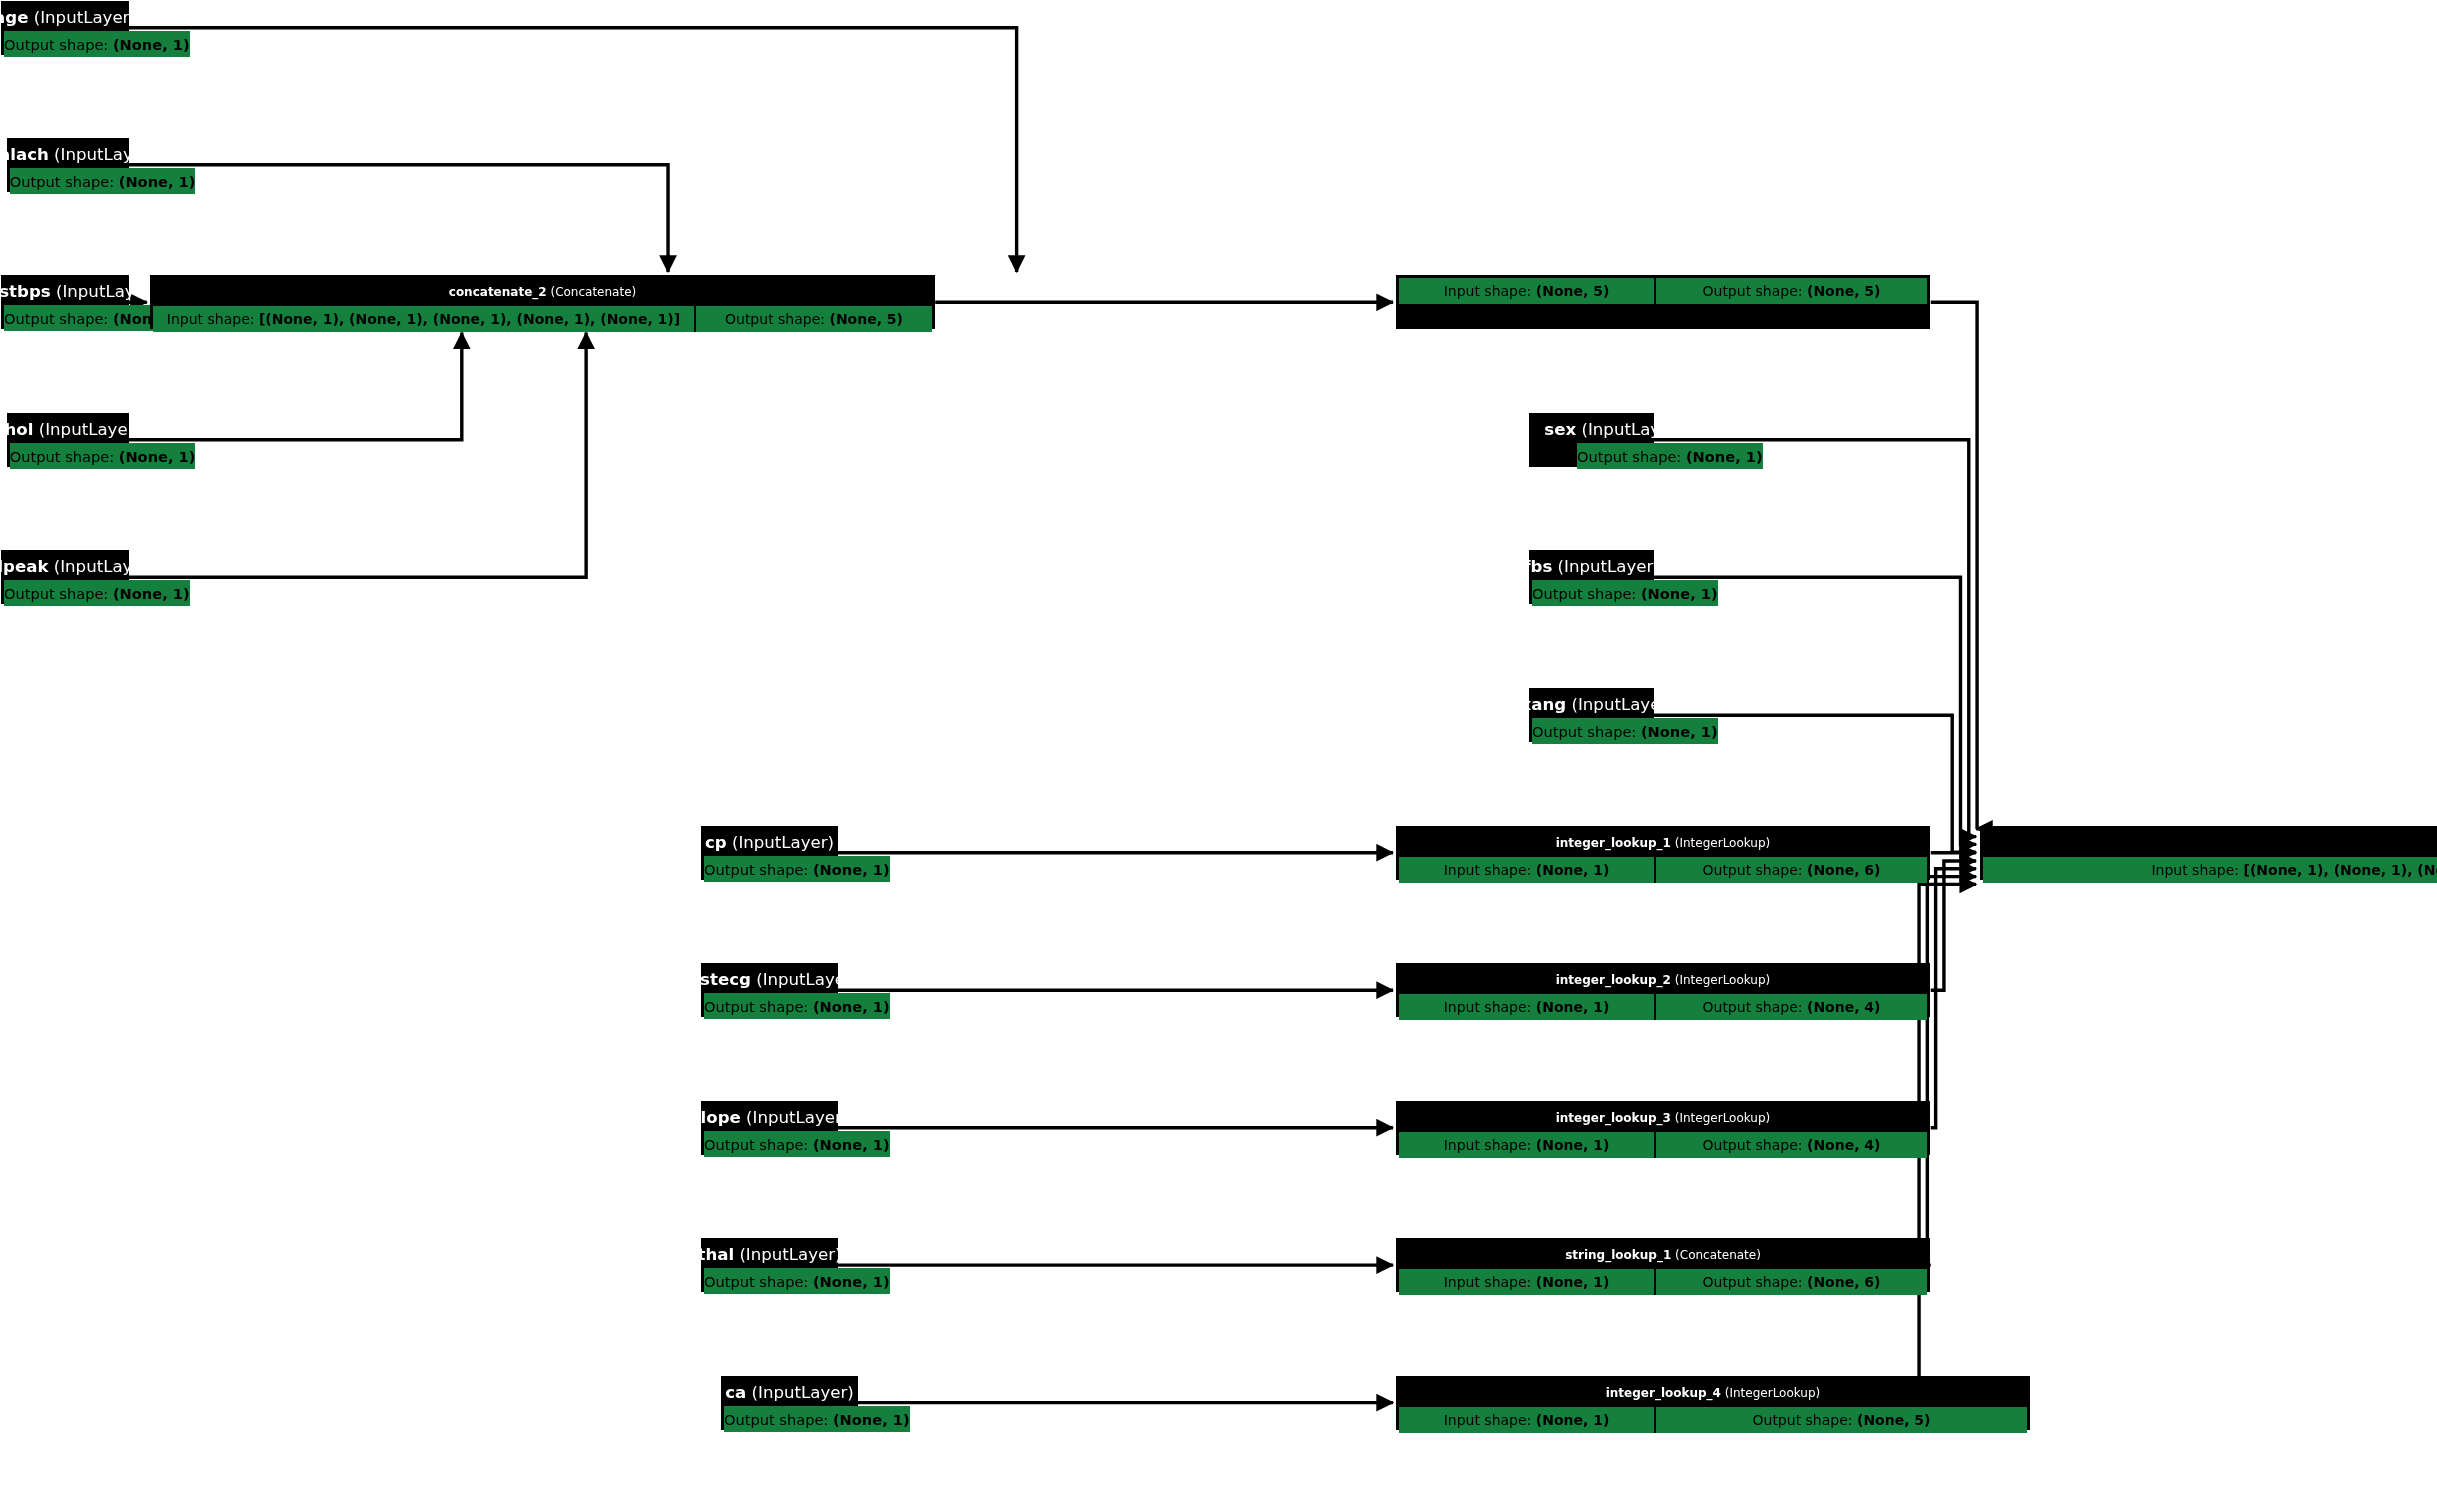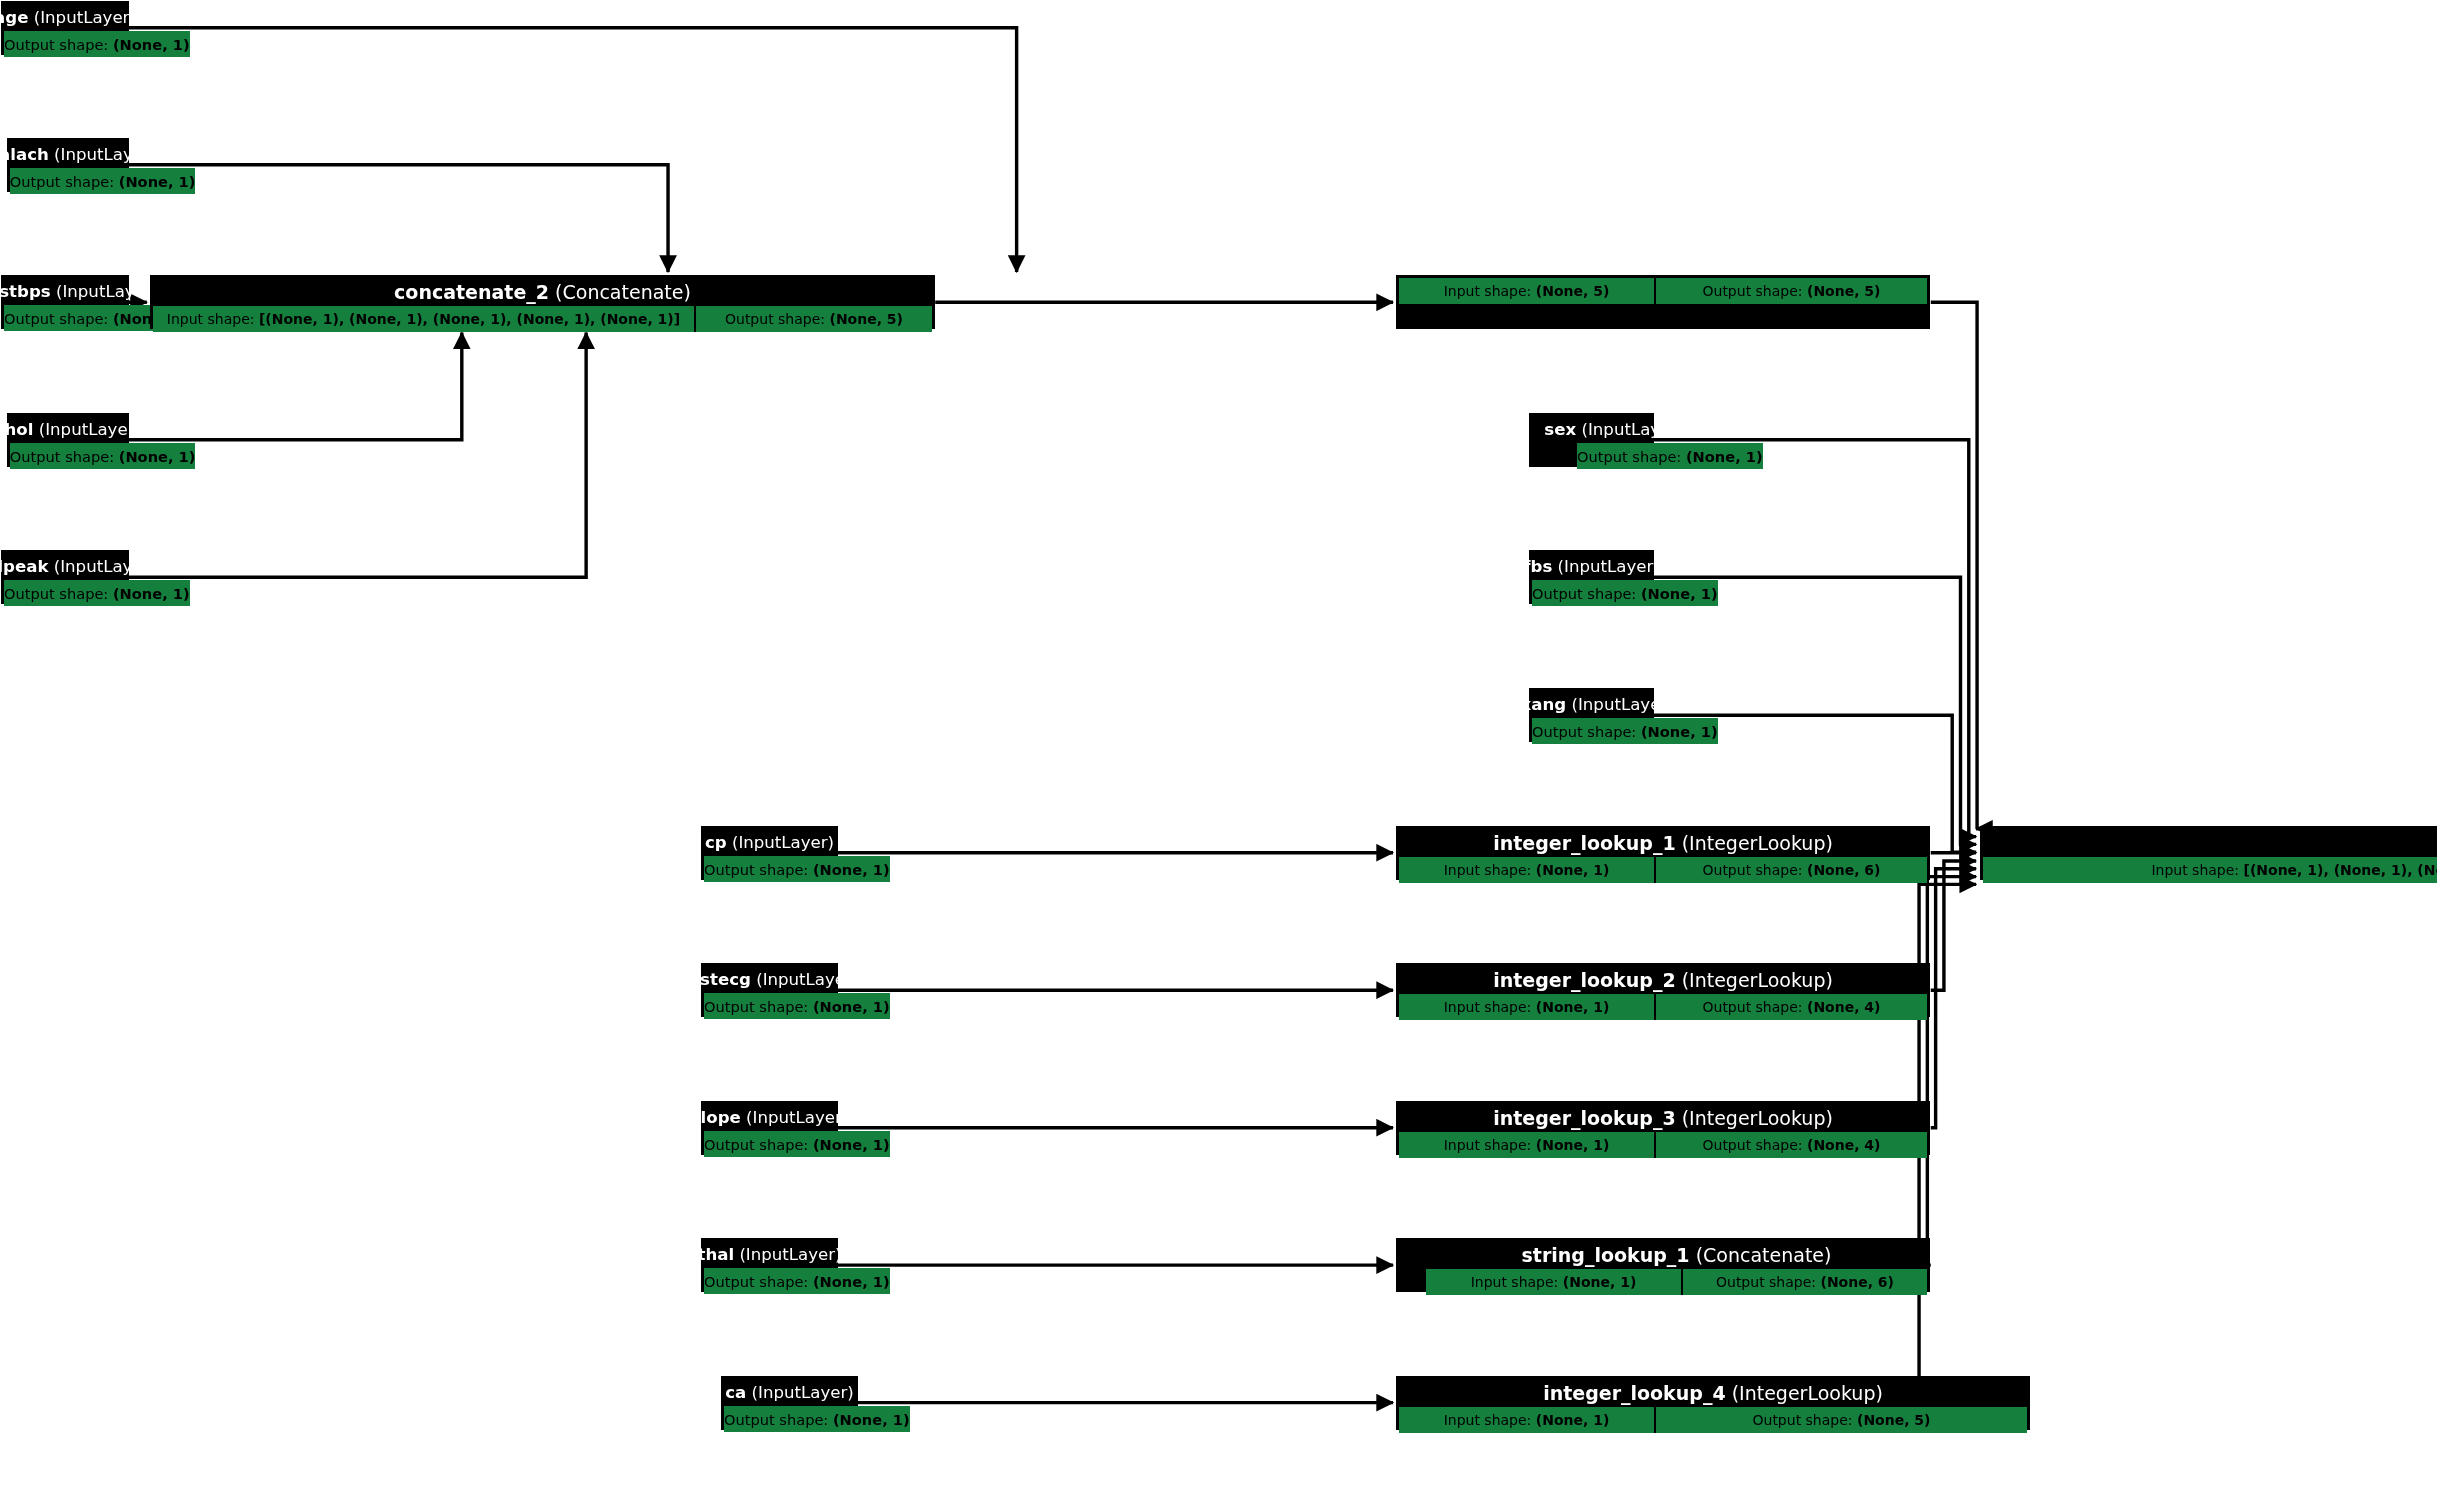--- a/index.html
+++ b/index.html
@@ -24,21 +24,21 @@
   }
   .node .cell + .cell{border-left:2.4px solid #000;}
   .node .cell .lbl{font-weight:normal;}
   .node .cell .val{font-weight:bold;}
 
   
   .sz-in   .title{height:27px;font-size:16.6px;}
   .sz-in   .shapes{height:26px;padding:0;}
   .sz-in   .cell{font-size:14.6px;}
 
-  .sz-wide .title{height:28px;font-size:19px;}
+  .sz-wide .title{height:28px;font-size:12px;}
   .sz-wide .shapes{height:26px;}
   .sz-wide .cell{font-size:14px;}
 </style>
 </head>
 <body>
 
 <div id="canvas">
 
   <svg id="edges" viewBox="0 0 7119 3089" xmlns="http://www.w3.org/2000/svg">
     <defs>
@@ -289,21 +289,21 @@
     <div class="shapes">
       <div class="cell" style="flex:0 0 255px;">
         <span class="lbl">Input shape:</span>&nbsp;<span class="val">(None, 1)</span>
       </div>
       <div class="cell">
         <span class="lbl">Output shape:</span>&nbsp;<span class="val">(None, 4)</span>
       </div>
     </div>
   </div>
 
-  <div class="node sz-wide" style="left:1396px;top:1238px;width:534px;height:54px;padding-left:27px;">
+  <div class="node sz-wide" style="left:1396px;top:1238px;width:534px;height:54px;">
     <div class="title">
       <span class="nm">string_lookup_1</span>&nbsp;<span class="ty">(Concatenate)</span>
     </div>
     <div class="shapes">
       <div class="cell" style="flex:0 0 255px;">
         <span class="lbl">Input shape:</span>&nbsp;<span class="val">(None, 1)</span>
       </div>
       <div class="cell">
         <span class="lbl">Output shape:</span>&nbsp;<span class="val">(None, 6)</span>
       </div>

